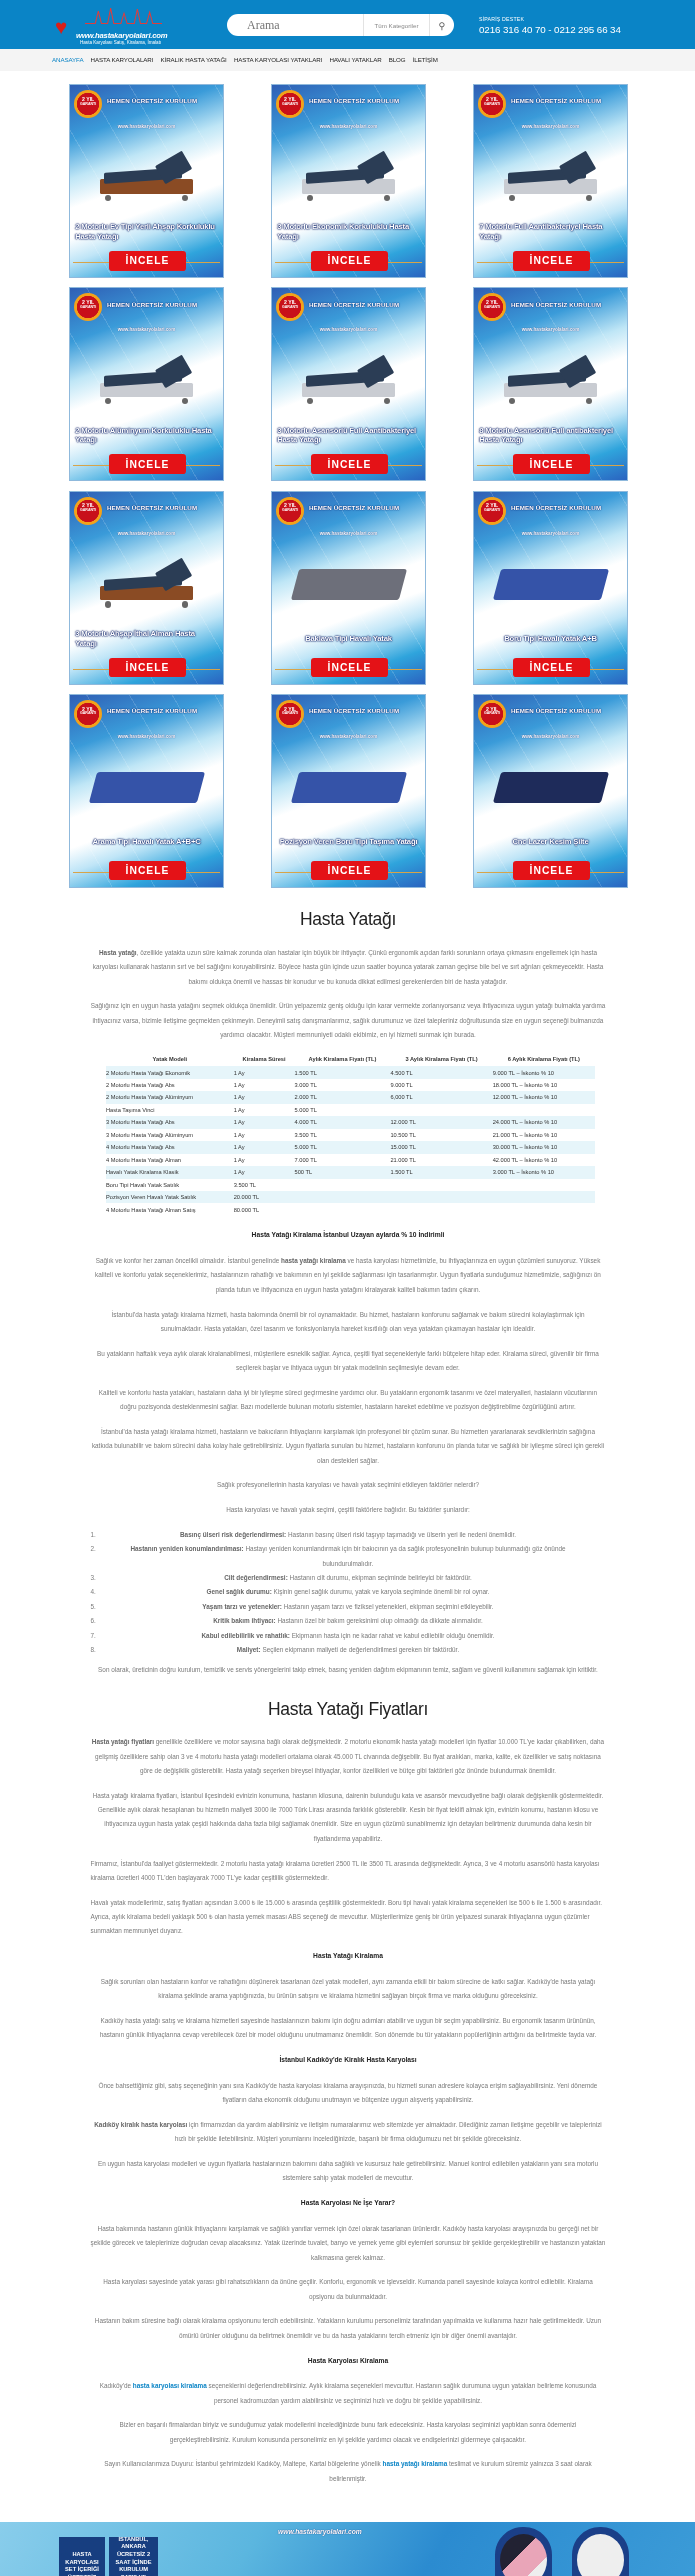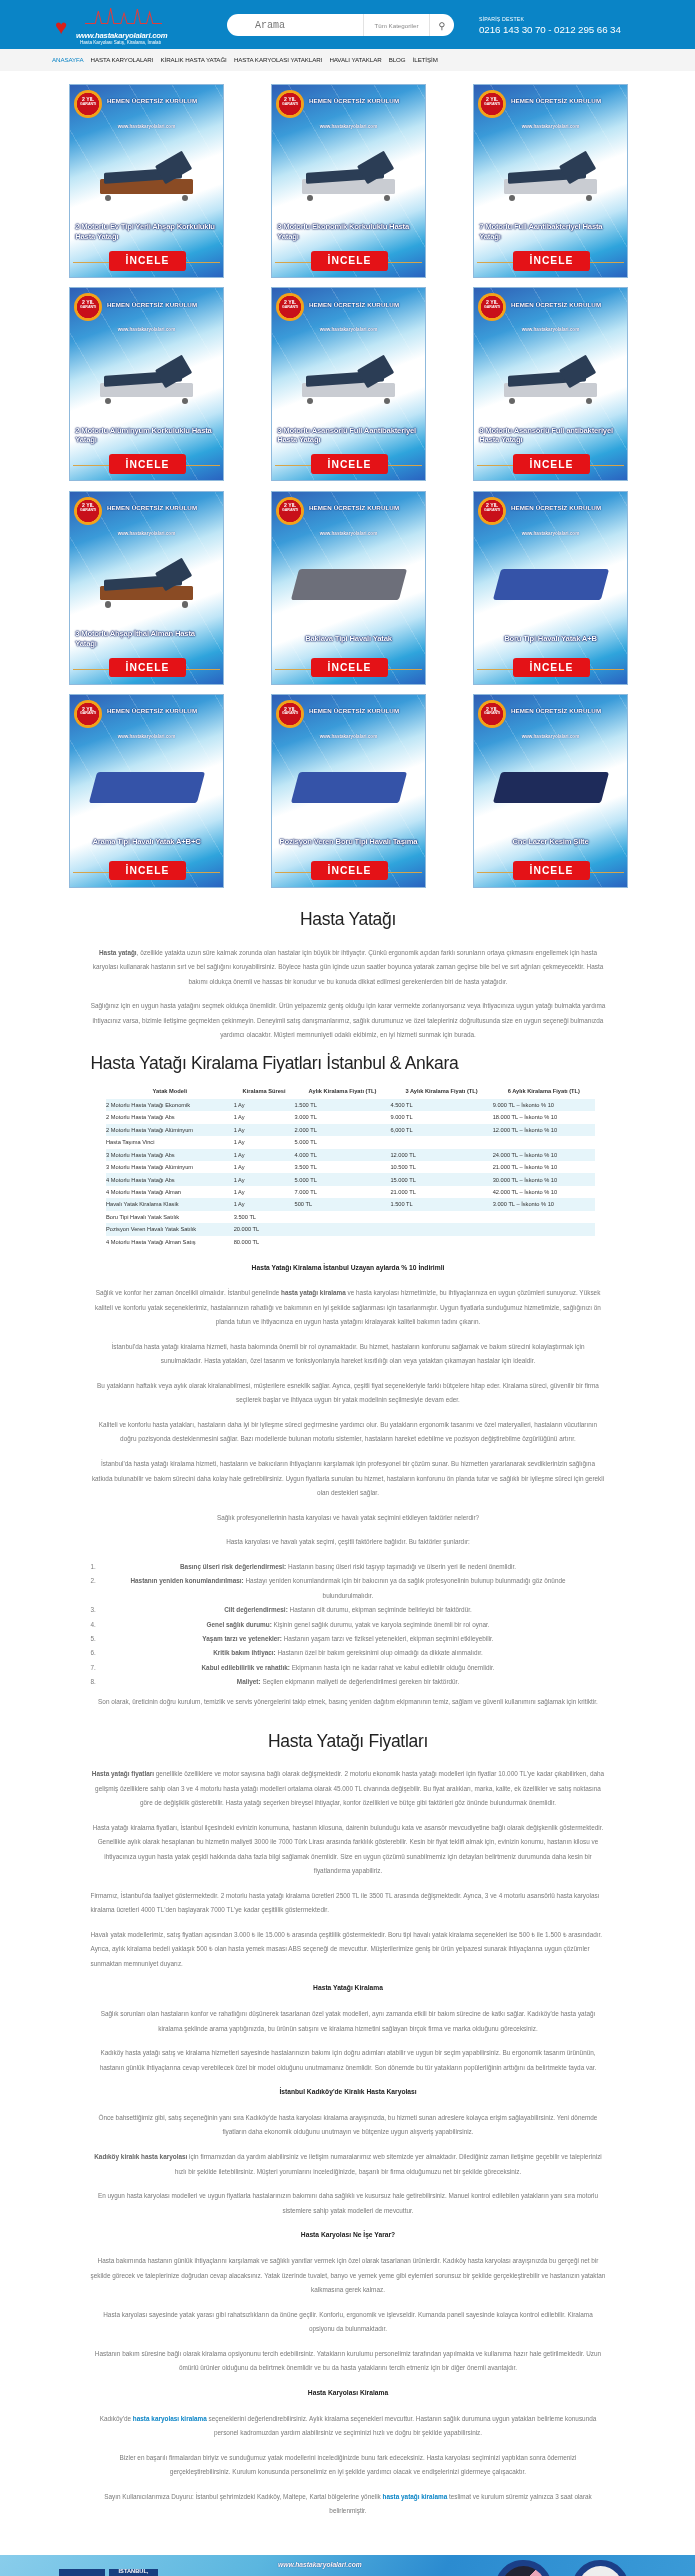--- a/index.html
+++ b/index.html
@@ -5,21 +5,21 @@
 *{box-sizing:border-box;margin:0;padding:0}
 body{width:696px;font-family:"Liberation Sans",sans-serif;background:#fff;color:#777;font-size:6.7px;overflow-x:hidden}
 
 .topbar{height:49px;background:#0a84c6;position:relative}
 .logo{position:absolute;left:53px;top:6.2px;width:129px;height:39px}
 .logo .heart{position:absolute;left:2.1px;top:11.3px;font-size:20.6px;color:#d91e18;line-height:1}
 .logo .wave{position:absolute;left:32px;top:0;width:77px;height:20.6px}
 .logo .url{position:absolute;left:23px;top:25px;color:#fff;font-size:7.7px;font-weight:bold;letter-spacing:-0.2px;font-style:italic}
 .logo .tag{position:absolute;left:27px;top:34px;color:#fff;font-size:4.6px}
 .search{position:absolute;left:227px;top:14px;width:227px;height:22px;background:#fff;border-radius:11.3px;display:flex;align-items:center;overflow:hidden}
-.search input{border:0;outline:0;height:100%;width:136px;padding-left:28px;font-size:10px;color:#999;font-family:Liberation Mono, monospace;background:transparent}
+.search input{border:0;outline:0;height:100%;width:136px;padding-left:20px;font-size:12px;color:#999;font-family:Liberation Serif, serif;background:transparent}
 .search .cat{height:100%;border-left:0.5px solid #e3e3e3;border-right:0.5px solid #e3e3e3;width:67px;display:flex;align-items:center;justify-content:center;color:#888;font-size:6.2px}
 .search .sbtn{flex:1;display:flex;align-items:center;justify-content:center;color:#555;font-size:9.3px;cursor:pointer}
 .support{position:absolute;left:479px;top:15.5px;color:#fff}
 .support .lbl{font-size:5.2px;letter-spacing:0.2px}
 .support .ph{font-size:9.8px;margin-top:2.1px;letter-spacing:-0.1px}
 .nav{height:21.6px;background:#f4f4f4;display:flex;align-items:center;padding-left:52px;gap:0}
 .nav a{font-size:6.2px;color:#222;text-decoration:none;margin-right:7.2px;letter-spacing:-0.1px}
 .nav a.active{color:#0a84c6}
 
 .products{width:558px;margin:13.4px auto 0;display:grid;grid-template-columns:repeat(3,155px);column-gap:47px;row-gap:9.3px}
@@ -77,21 +77,21 @@
     </div>
     <div class="search">
       <input type="text" placeholder="Arama" style="">
       <div class="cat">Tüm Kategoriler</div>
       <div class="sbtn">
           <span>⚲</span>
         </div>
     </div>
     <div class="support">
       <div class="lbl">SİPARİŞ DESTEK</div>
-      <div class="ph">0216 143 30 70 - 0212 295 66 34</div>
+      <div class="ph">0216 316 40 70 - 0212 295 66 34</div>
     </div>
   </div>
   <nav class="nav" id="nav">
       <a class="active" href="#">ANASAYFA</a>
       <a href="#">HASTA KARYOLALARI</a>
       <a href="#">KİRALIK HASTA YATAĞI</a>
       <a href="#">HASTA KARYOLASI YATAKLARI</a>
       <a href="#">HAVALI YATAKLAR</a>
       <a href="#">BLOG</a>
       <a href="#">İLETİŞİM</a>
@@ -252,41 +252,40 @@
       <div class="incele">İNCELE</div>
     </div>
     <div class="card">
       <div class="badge">2 YIL<small>GARANTİ</small></div>
       <div class="kurulum">HEMEN ÜCRETSİZ KURULUM</div>
       <div class="site">www.hastakaryolalari.com</div>
       <div class="prodimg">
         <div class="flat" style="background: rgb(53, 83, 168);"></div>
       </div>
       <div class="cline"></div>
-      <div class="ptitle">Pozisyon Veren Boru Tipi Havalı Taşıma</div>
+      <div class="ptitle">Pozisyon Veren Boru Tipi Taşıma Yatağı</div>
       <div class="incele">İNCELE</div>
     </div>
     <div class="card">
       <div class="badge">2 YIL<small>GARANTİ</small></div>
       <div class="kurulum">HEMEN ÜCRETSİZ KURULUM</div>
       <div class="site">www.hastakaryolalari.com</div>
       <div class="prodimg">
         <div class="flat" style="background: rgb(30, 43, 90);"></div>
       </div>
       <div class="cline"></div>
       <div class="ptitle">Cnc Lazer Kesim Şilte</div>
       <div class="incele">İNCELE</div>
     </div>
   </section>
 
 <main class="content">
   <h1>Hasta Yatağı</h1>
   <p><b>Hasta yatağı</b><span>, özellikle yatakta uzun süre kalmak zorunda olan hastalar için büyük bir ihtiyaçtır. Çünkü ergonomik açıdan farklı sorunların ortaya çıkmasını engellemek için hasta karyolası kullanarak hastanın sırt ve bel sağlığını koruyabilirsiniz. Böylece hasta gün içinde uzun saatler boyunca yatarak zaman geçirse bile bel ve sırt ağrıları çekmeyecektir. Hasta bakımı oldukça önemli ve hassas bir konudur ve bu konuda dikkat edilmesi gerekenlerden biri de hasta yatağıdır.</span></p>
   <p>Sağlığınız için en uygun hasta yatağını seçmek oldukça önemlidir. Ürün yelpazemiz geniş olduğu için karar vermekte zorlanıyorsanız veya ihtiyacınıza uygun yatağı bulmakta yardıma ihtiyacınız varsa, bizimle iletişime geçmekten çekinmeyin. Deneyimli satış danışmanlarımız, sağlık durumunuz ve özel talepleriniz doğrultusunda size en uygun seçeneği bulmanızda yardımcı olacaktır. Müşteri memnuniyeti odaklı ekibimiz, en iyi hizmeti sunmak için burada.</p>
-  <h2>Hasta Yatağı Kiralama Fiyatları İstanbul &amp; Ankara</h2>
   <table class="prices">
     <thead>
         <tr id="thead-row">
           <th>Yatak Modeli</th>
           <th>Kiralama Süresi</th>
           <th>Aylık Kiralama Fiyatı (TL)</th>
           <th>3 Aylık Kiralama Fiyatı (TL)</th>
           <th>6 Aylık Kiralama Fiyatı (TL)</th>
         </tr>
       </thead>

